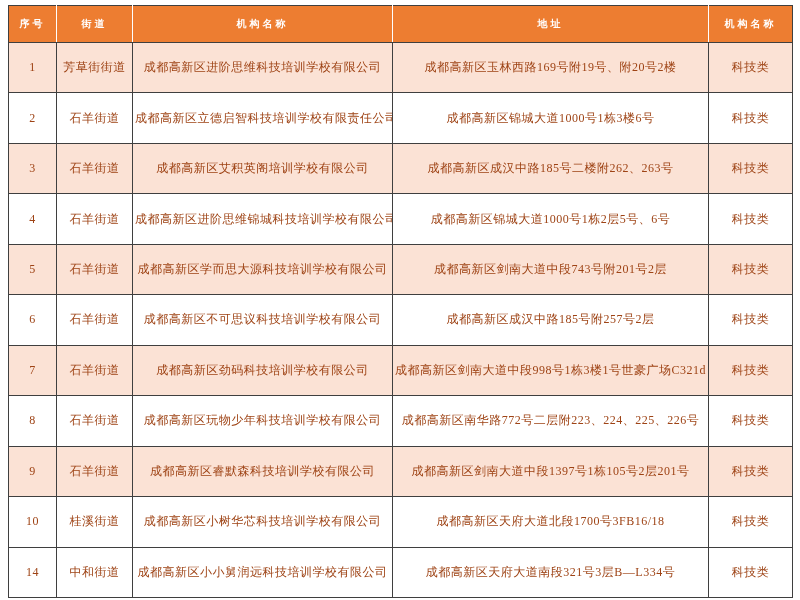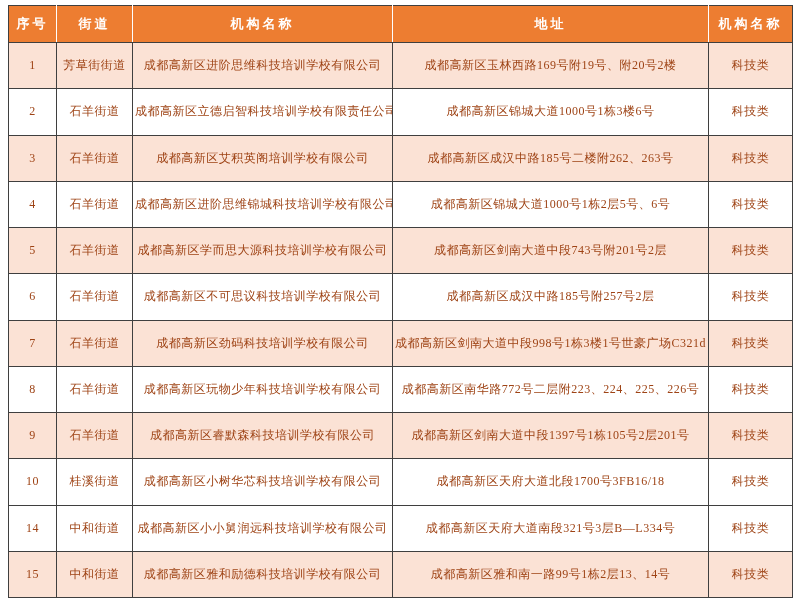--- a/index.html
+++ b/index.html
@@ -21,21 +21,21 @@
   table.inst-table {
     width: 100%;
     height: 100%;
     border-collapse: collapse;
     table-layout: fixed;
     border: 1px solid #3f3f3f;
   }
   table.inst-table th {
     background: #ED7D31;
     color: #ffffff;
-    font-size: 13px;
+    font-size: 10px;
     font-weight: 600;
     letter-spacing: 3px;
     text-align: center;
     vertical-align: middle;
     height: 36px;
     border-left: 1px solid #ffffff;
     border-bottom: 1px solid #3f3f3f;
     padding: 0 2px;
     white-space: nowrap;
     overflow: hidden;
@@ -148,22 +148,15 @@
     <td>成都高新区天府大道北段1700号3FB16/18</td>
     <td>科技类</td>
   </tr>
         <tr class="row-even">
     <td>14</td>
     <td>中和街道</td>
     <td>成都高新区小小舅润远科技培训学校有限公司</td>
     <td>成都高新区天府大道南段321号3层B—L334号</td>
     <td>科技类</td>
   </tr>
-        <tr class="row-odd">
-    <td>15</td>
-    <td>中和街道</td>
-    <td>成都高新区雅和励德科技培训学校有限公司</td>
-    <td>成都高新区雅和南一路99号1栋2层13、14号</td>
-    <td>科技类</td>
-  </tr>
       </tbody>
   </table>
 </div>
 
 </body></html>

